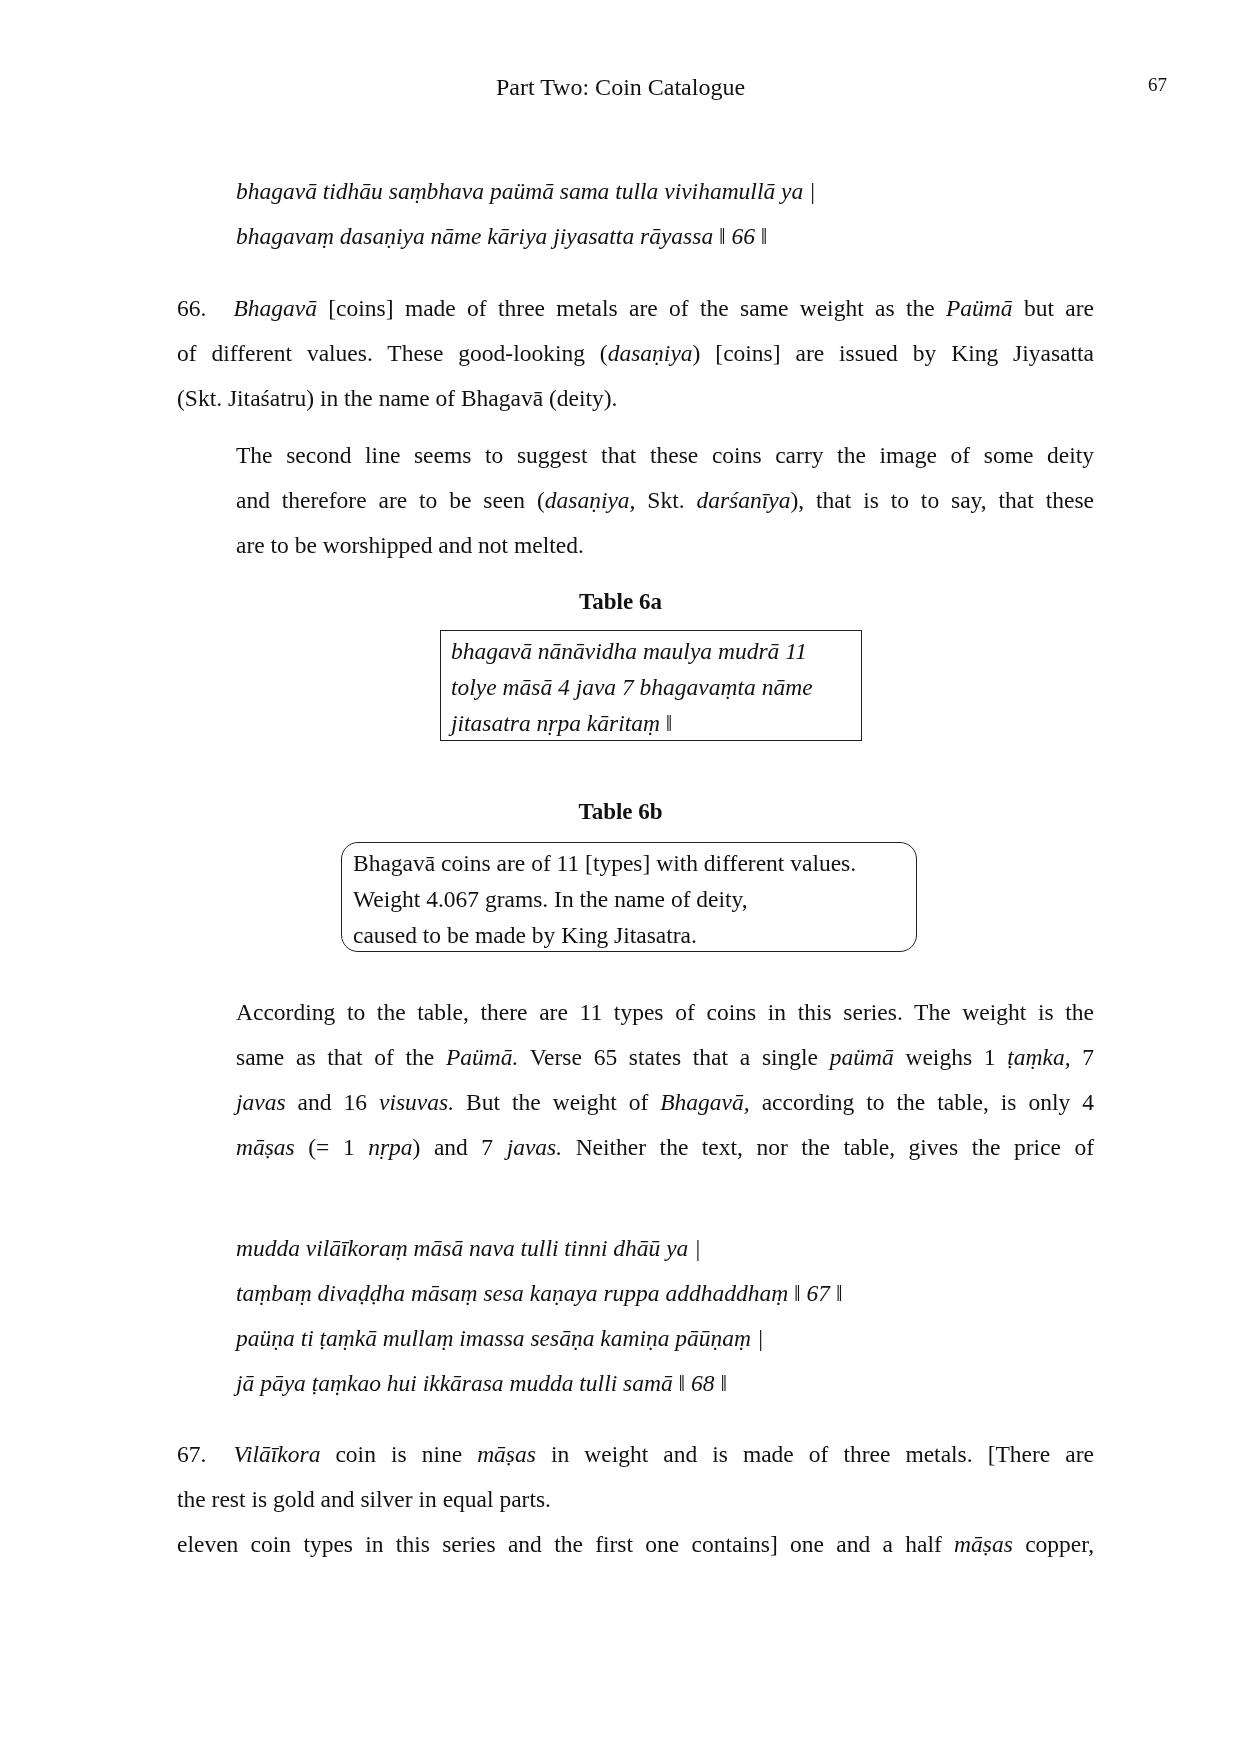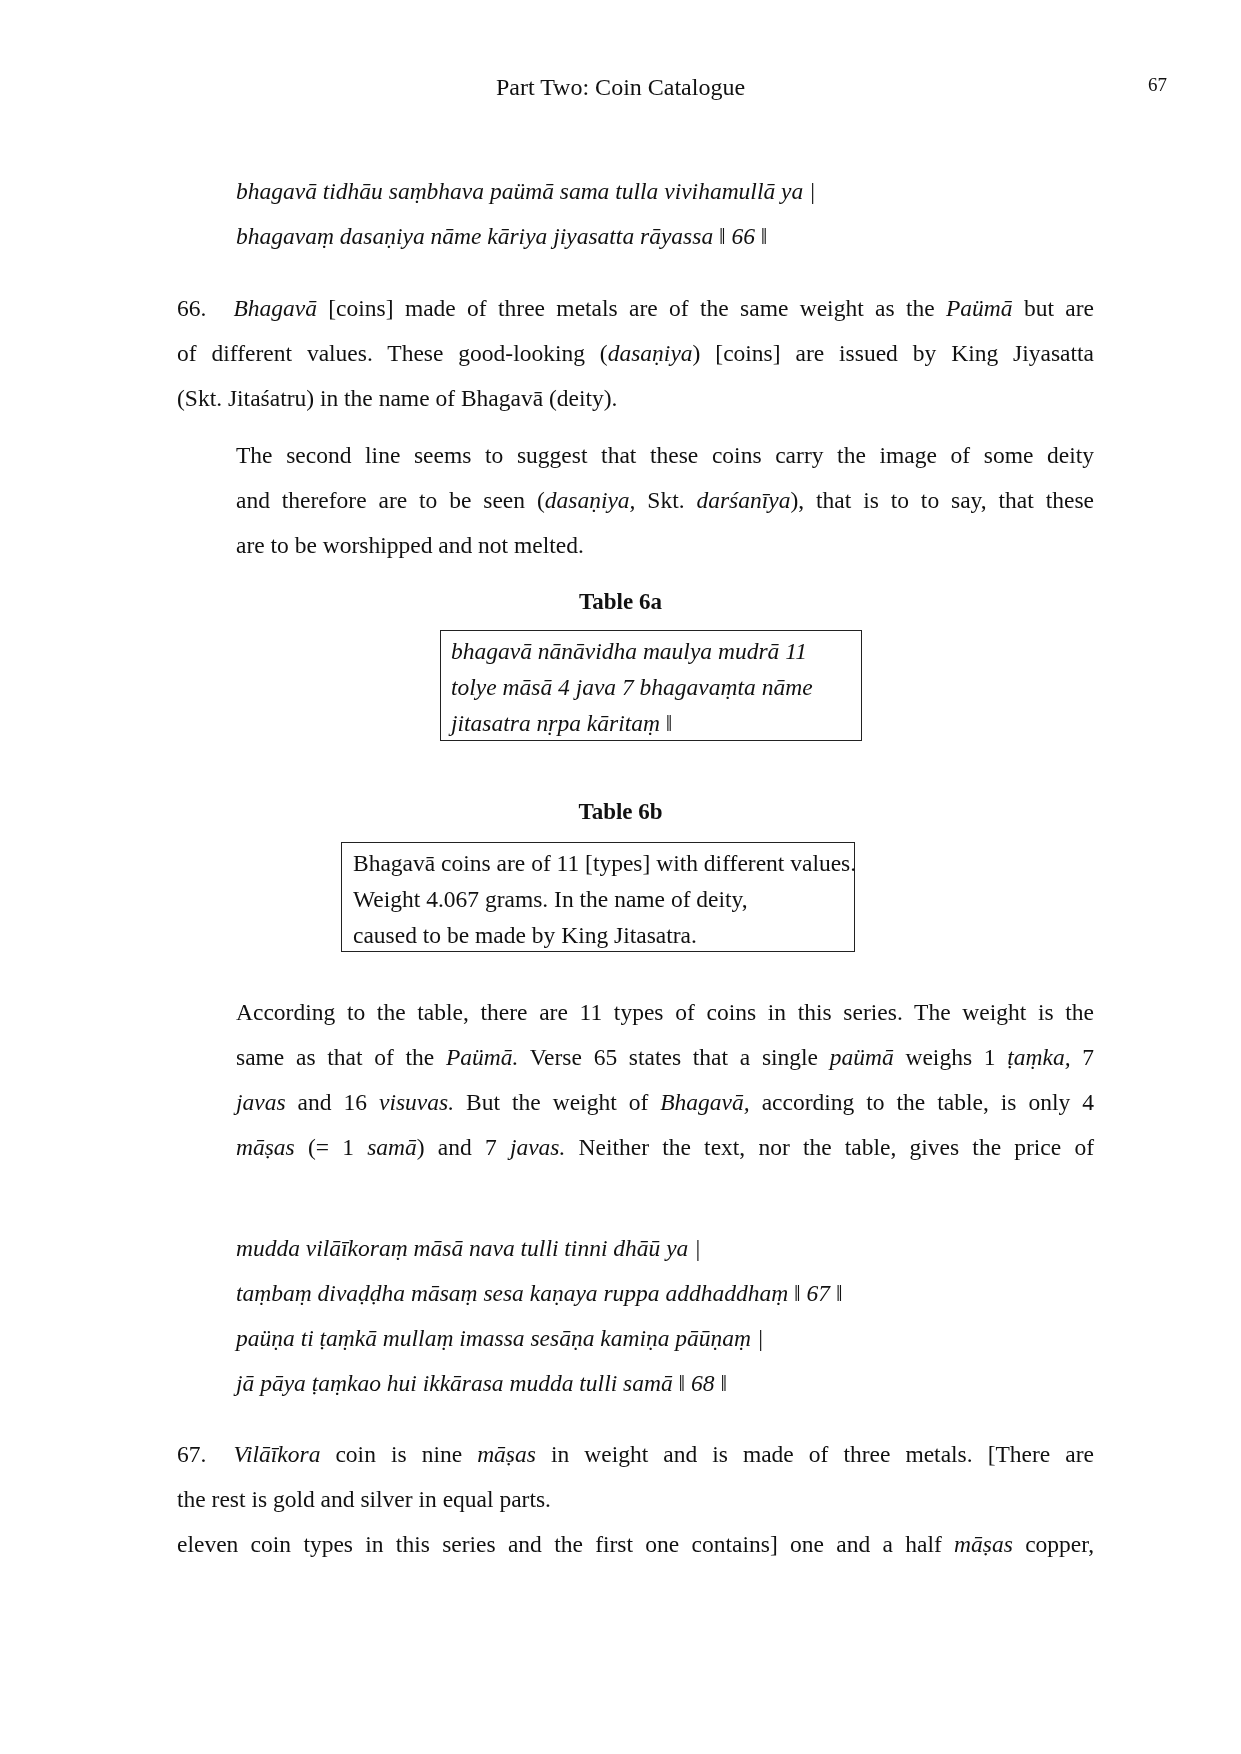--- a/index.html
+++ b/index.html
@@ -95,31 +95,31 @@
 </div>
 
 <div class="table-title" style="top:589px;">Table 6a</div>
 <div class="box box6a" style="top:630px;left:440px;width:422px;height:111px;padding:2px 0 0 10px;">
   <span class="bl">bhagavā nānāvidha maulya mudrā 11</span>
   <span class="bl">tolye māsā 4 java 7 bhagavaṃta nāme</span>
   <span class="bl">jitasatra nṛpa kāritaṃ ‖</span>
 </div>
 
 <div class="table-title" style="top:799px;">Table 6b</div>
-<div class="box" style="top:842px;left:341px;width:514px;height:110px;padding:2px 0 0 11px;">
+<div class="box" style="top:842px;left:341px;width:576px;height:110px;padding:2px 0 0 11px;border-radius:17px;">
   <span class="bl">Bhagavā coins are of 11 [types] with different values.</span>
   <span class="bl">Weight 4.067 grams. In the name of deity,</span>
   <span class="bl">caused to be made by King Jitasatra.</span>
 </div>
 
 <div class="para" style="top:990px;left:236px;width:858px;">
   <span class="jline">According to the table, there are 11 types of coins in this series. The weight is the</span>
   <span class="jline"><span style="white-space: pre;">same as that of the </span><i style="white-space: pre;">Paümā.</i><span style="white-space: pre;"> Verse 65 states that a single </span><i style="white-space: pre;">paümā</i><span style="white-space: pre;"> weighs 1 </span><i style="white-space: pre;">ṭaṃka,</i><span style="white-space: pre;"> 7</span></span>
   <span class="jline"><i style="white-space: pre;">javas</i><span style="white-space: pre;"> and 16 </span><i style="white-space: pre;">visuvas.</i><span style="white-space: pre;"> But the weight of </span><i style="white-space: pre;">Bhagavā,</i><span style="white-space: pre;"> according to the table, is only 4</span></span>
-  <span class="jline"><i style="white-space: pre;">māṣas</i><span style="white-space: pre;"> (= 1 </span><i style="white-space: pre;">samā</i><span style="white-space: pre;">) and 7 </span><i style="white-space: pre;">javas.</i><span style="white-space: pre;"> Neither the text, nor the table, gives the price of</span></span>
+  <span class="jline"><i style="white-space: pre;">māṣas</i><span style="white-space: pre;"> (= 1 </span><i style="white-space: pre;">nṛpa</i><span style="white-space: pre;">) and 7 </span><i style="white-space: pre;">javas.</i><span style="white-space: pre;"> Neither the text, nor the table, gives the price of</span></span>
 </div>
 
 <div>
   <div class="line verse" style="top:1237px;left:236px;">mudda vilāīkoraṃ māsā nava tulli tinni dhāū ya |</div>
   <div class="line verse" style="top:1282px;left:236px;">taṃbaṃ divaḍḍha māsaṃ sesa kaṇaya ruppa addhaddhaṃ ‖ 67 ‖</div>
   <div class="line verse" style="top:1327px;left:236px;">paüṇa ti ṭaṃkā mullaṃ imassa sesāṇa kamiṇa pāūṇaṃ |</div>
   <div class="line verse" style="top:1372px;left:236px;">jā pāya ṭaṃkao hui ikkārasa mudda tulli samā ‖ 68 ‖</div>
 </div>
 
 <div class="para" style="top:1432px;left:177px;width:917px;">

